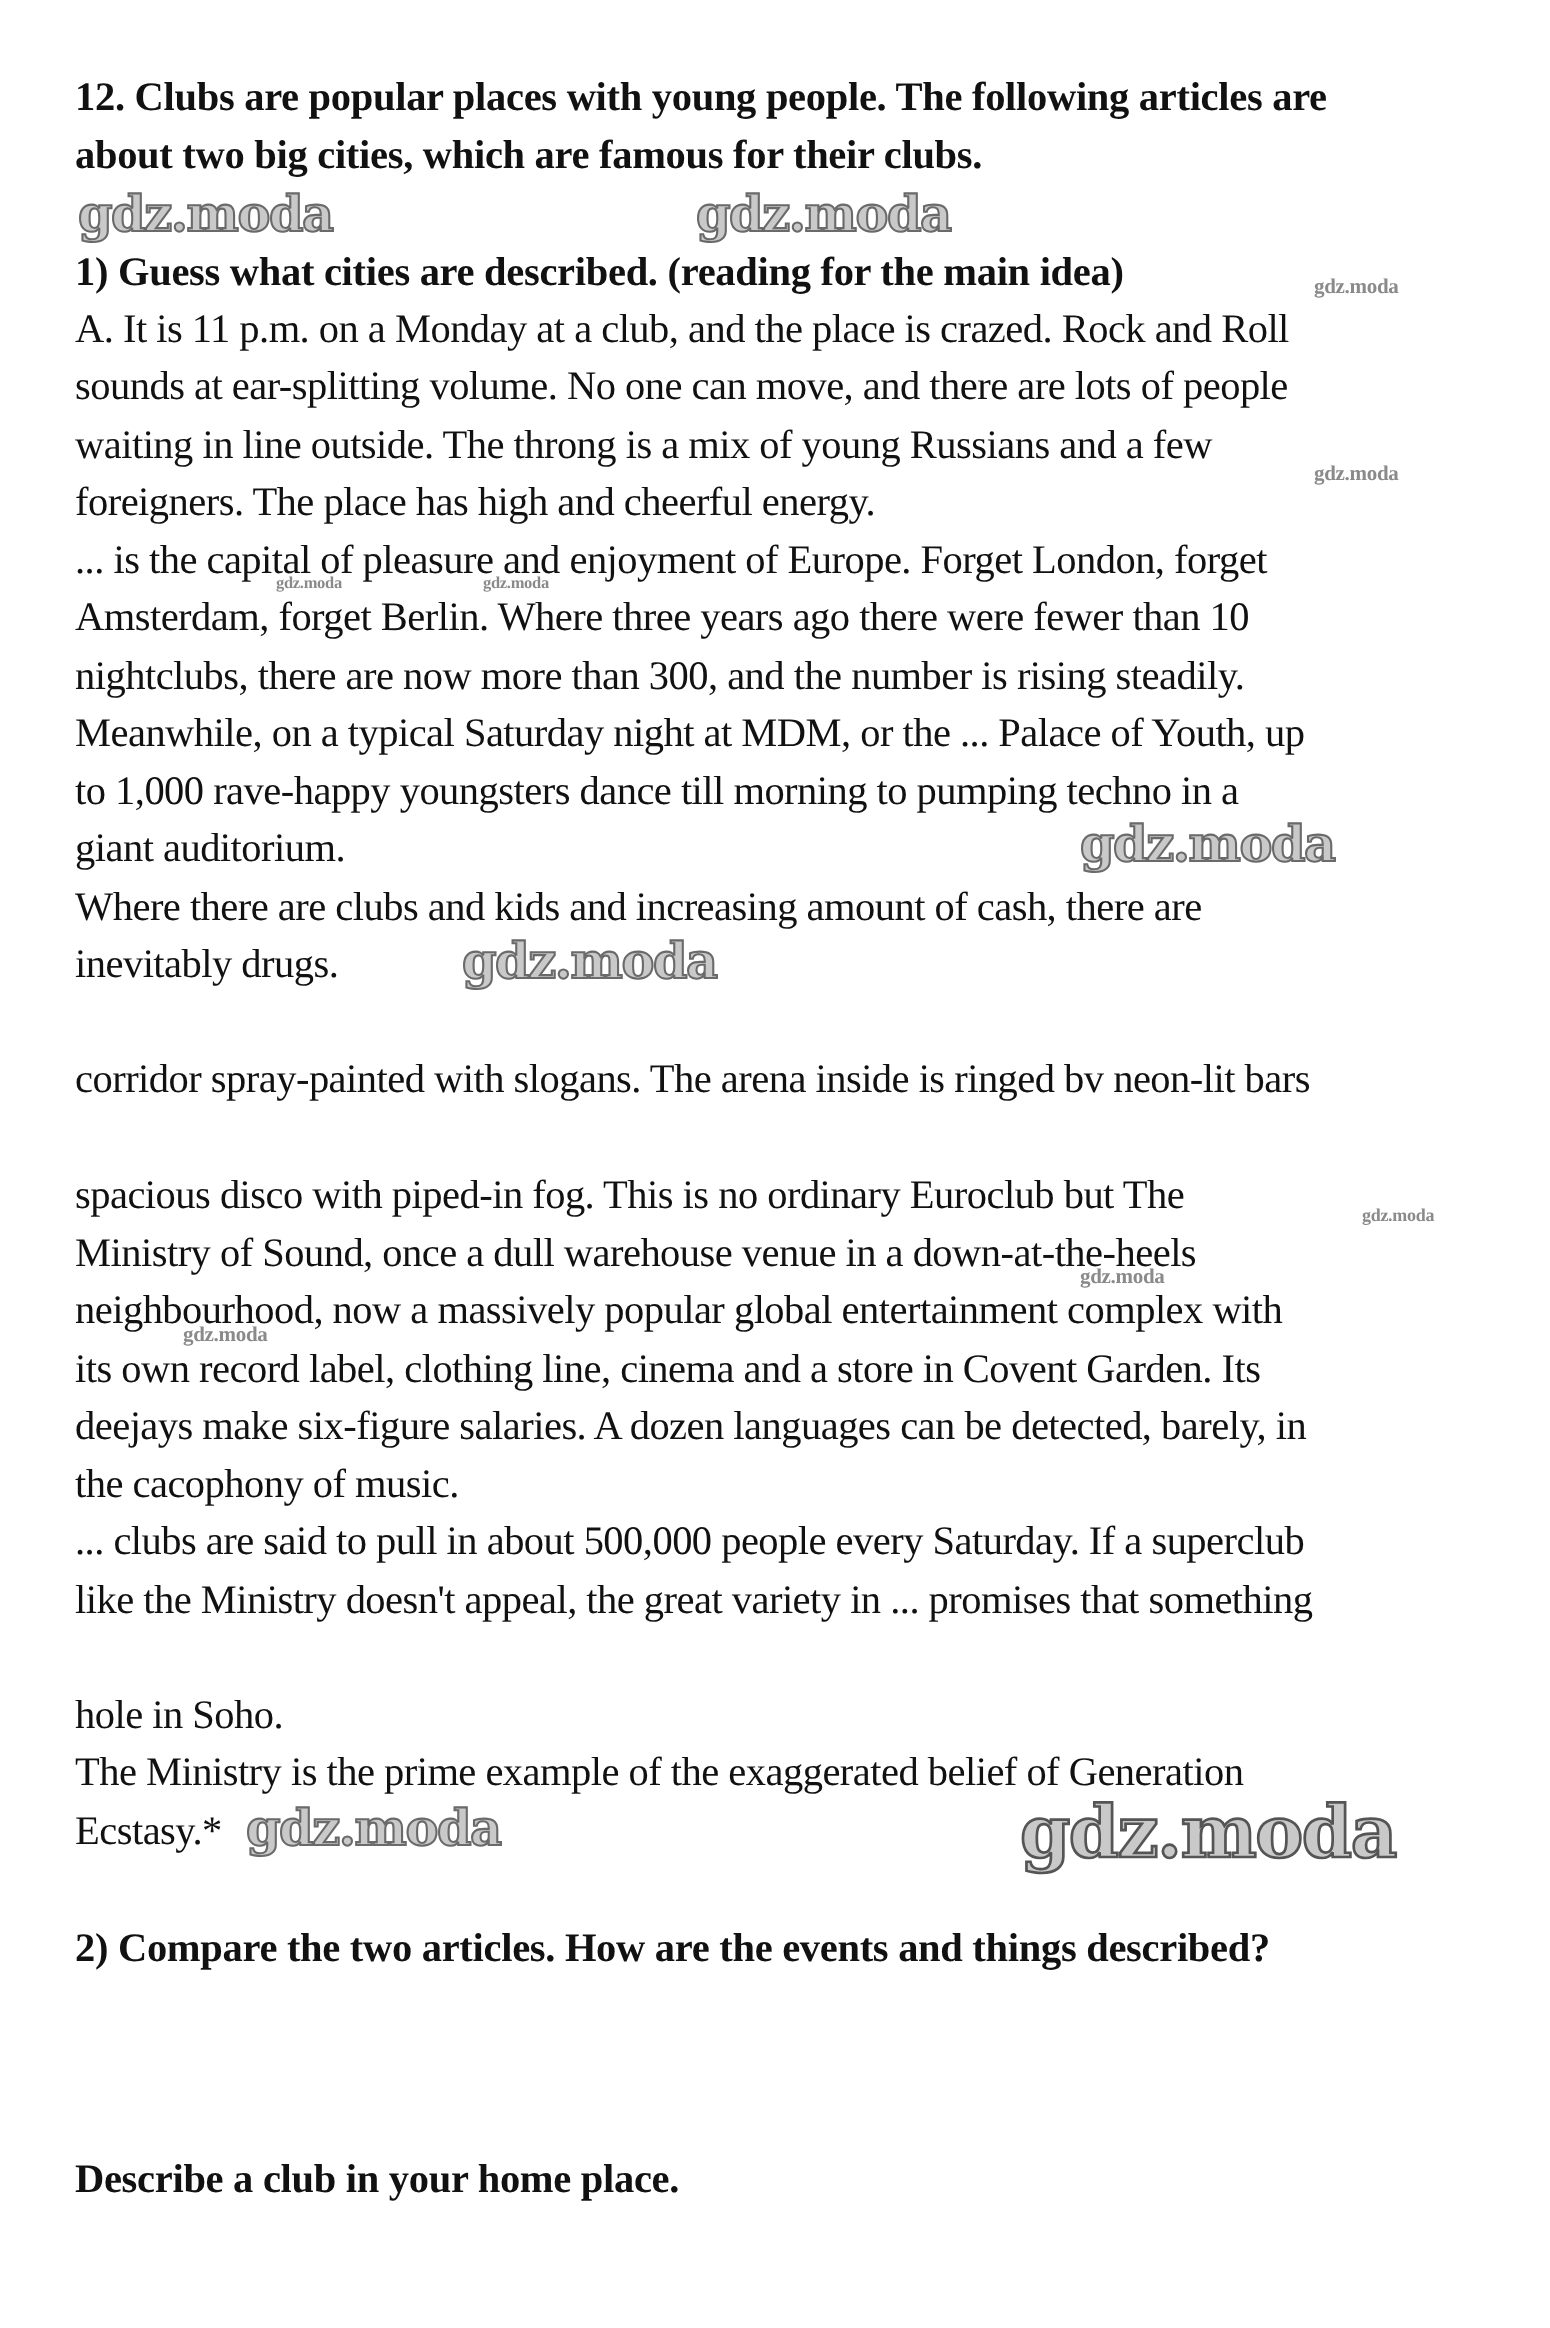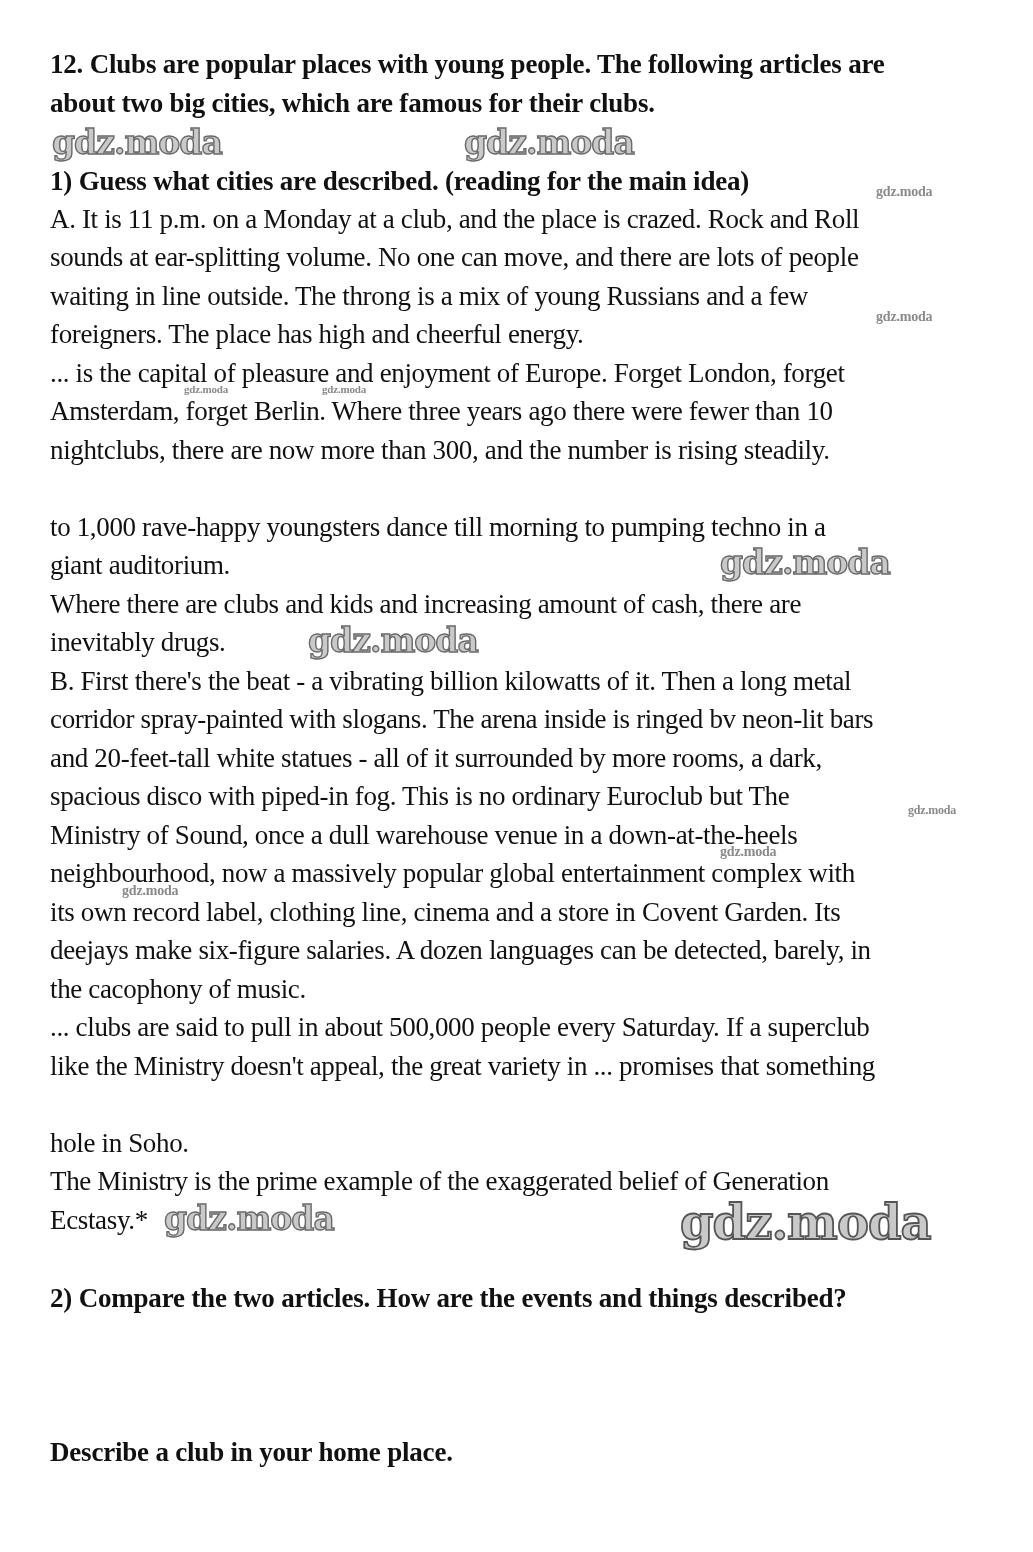--- a/index.html
+++ b/index.html
@@ -33,27 +33,26 @@
 
   <div class="ln b" style="top:165px">1) Guess what cities are described. (reading for the main idea)</div>
 
   <div class="ln" style="top:203px">A. It is 11 p.m. on a Monday at a club, and the place is crazed. Rock and Roll</div>
   <div class="ln" style="top:280px">waiting in line outside. The throng is a mix of young Russians and a few</div>
   <div class="ln" style="top:241px">sounds at ear-splitting volume. No one can move, and there are lots of people</div>
   <div class="ln" style="top:318px">foreigners. The place has high and cheerful energy.</div>
   <div class="ln" style="top:357px">... is the capital of pleasure and enjoyment of Europe. Forget London, forget</div>
   <div class="ln" style="top:395px">Amsterdam, forget Berlin. Where three years ago there were fewer than 10</div>
   <div class="ln" style="top:434px">nightclubs, there are now more than 300, and the number is rising steadily.</div>
+  <div class="ln" style="top:472px">Meanwhile, on a typical Saturday night at MDM, or the ... Palace of Youth, up</div>
   <div class="ln" style="top:511px">to 1,000 rave-happy youngsters dance till morning to pumping techno in a</div>
   <div class="ln" style="top:549px">giant auditorium.</div>
   <div class="ln" style="top:588px">Where there are clubs and kids and increasing amount of cash, there are</div>
   <div class="ln" style="top:626px">inevitably drugs.</div>
-  <div class="ln" style="top:665px">B. First there's the beat - a vibrating billion kilowatts of it. Then a long metal</div>
   <div class="ln" style="top:703px">corridor spray-painted with slogans. The arena inside is ringed bv neon-lit bars</div>
-  <div class="ln" style="top:742px">and 20-feet-tall white statues - all of it surrounded by more rooms, a dark,</div>
   <div class="ln" style="top:780px">spacious disco with piped-in fog. This is no ordinary Euroclub but The</div>
   <div class="ln" style="top:819px">Ministry of Sound, once a dull warehouse venue in a down-at-the-heels</div>
   <div class="ln" style="top:857px">neighbourhood, now a massively popular global entertainment complex with</div>
   <div class="ln" style="top:896px">its own record label, clothing line, cinema and a store in Covent Garden. Its</div>
   <div class="ln" style="top:934px">deejays make six-figure salaries. A dozen languages can be detected, barely, in</div>
   <div class="ln" style="top:973px">the cacophony of music.</div>
   <div class="ln" style="top:1011px">... clubs are said to pull in about 500,000 people every Saturday. If a superclub</div>
   <div class="ln" style="top:1050px">like the Ministry doesn't appeal, the great variety in ... promises that something</div>
   <div class="ln" style="top:1127px">hole in Soho.</div>
   <div class="ln" style="top:1165px">The Ministry is the prime example of the exaggerated belief of Generation</div>

